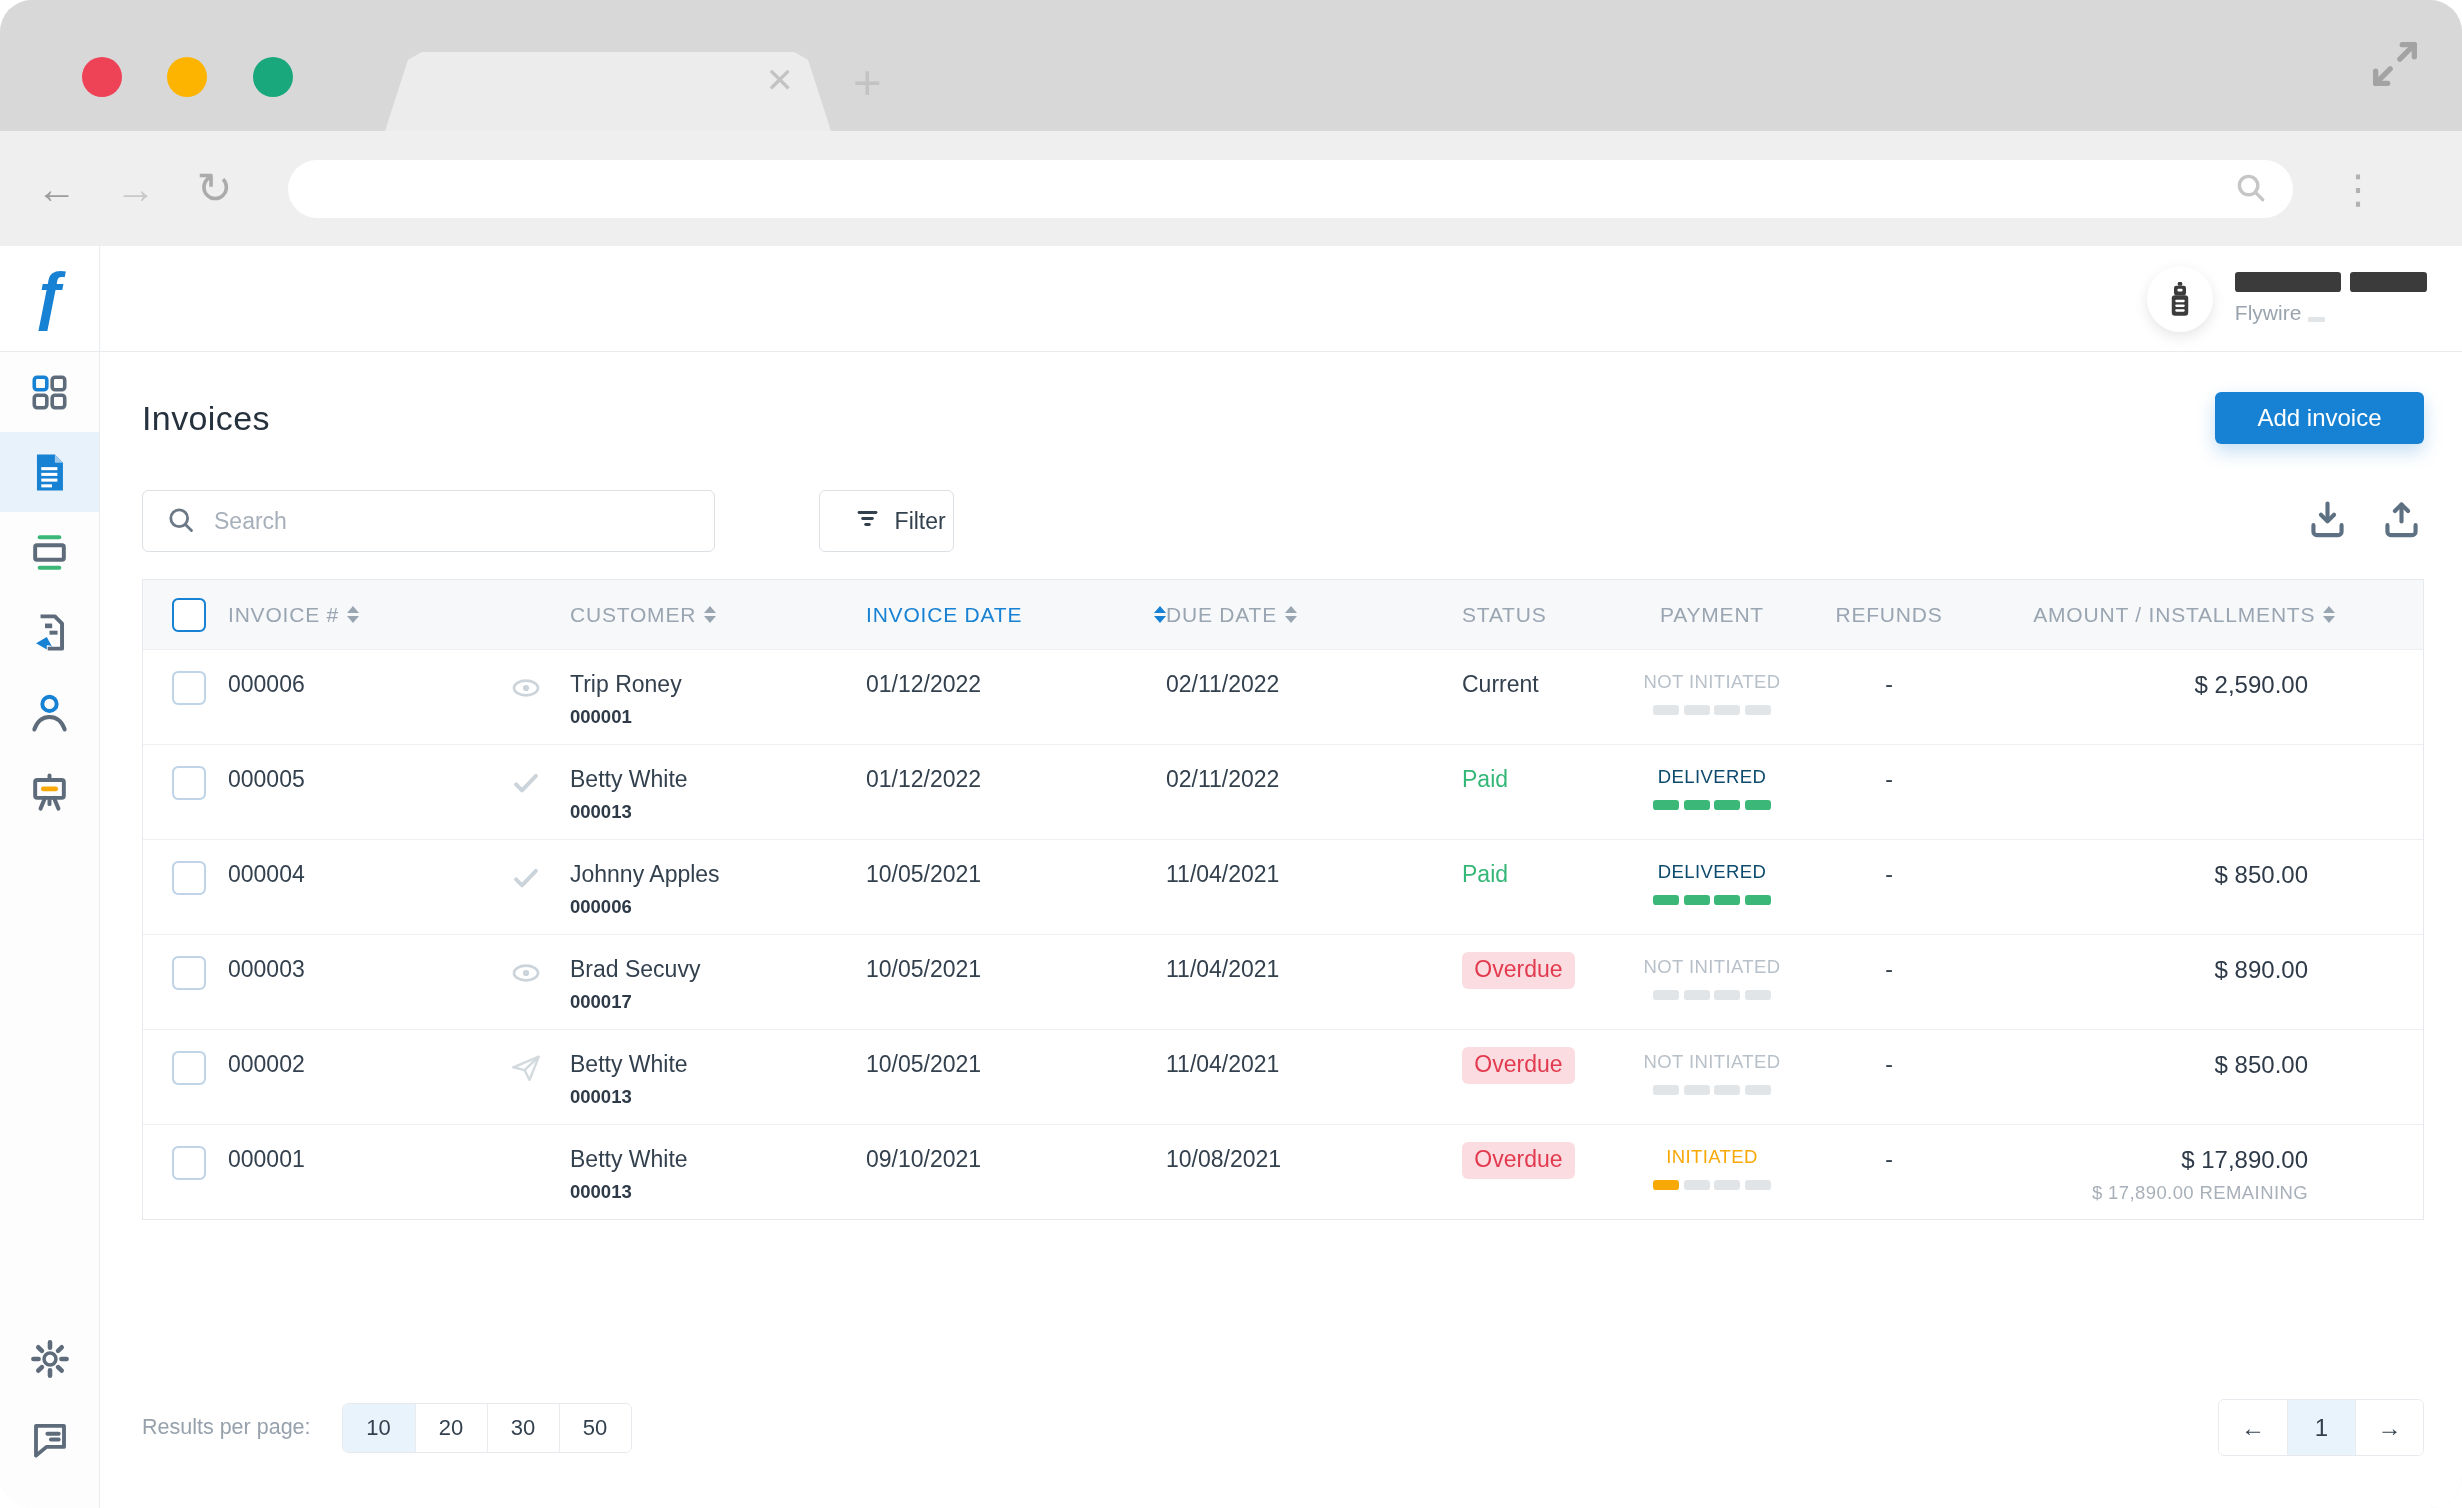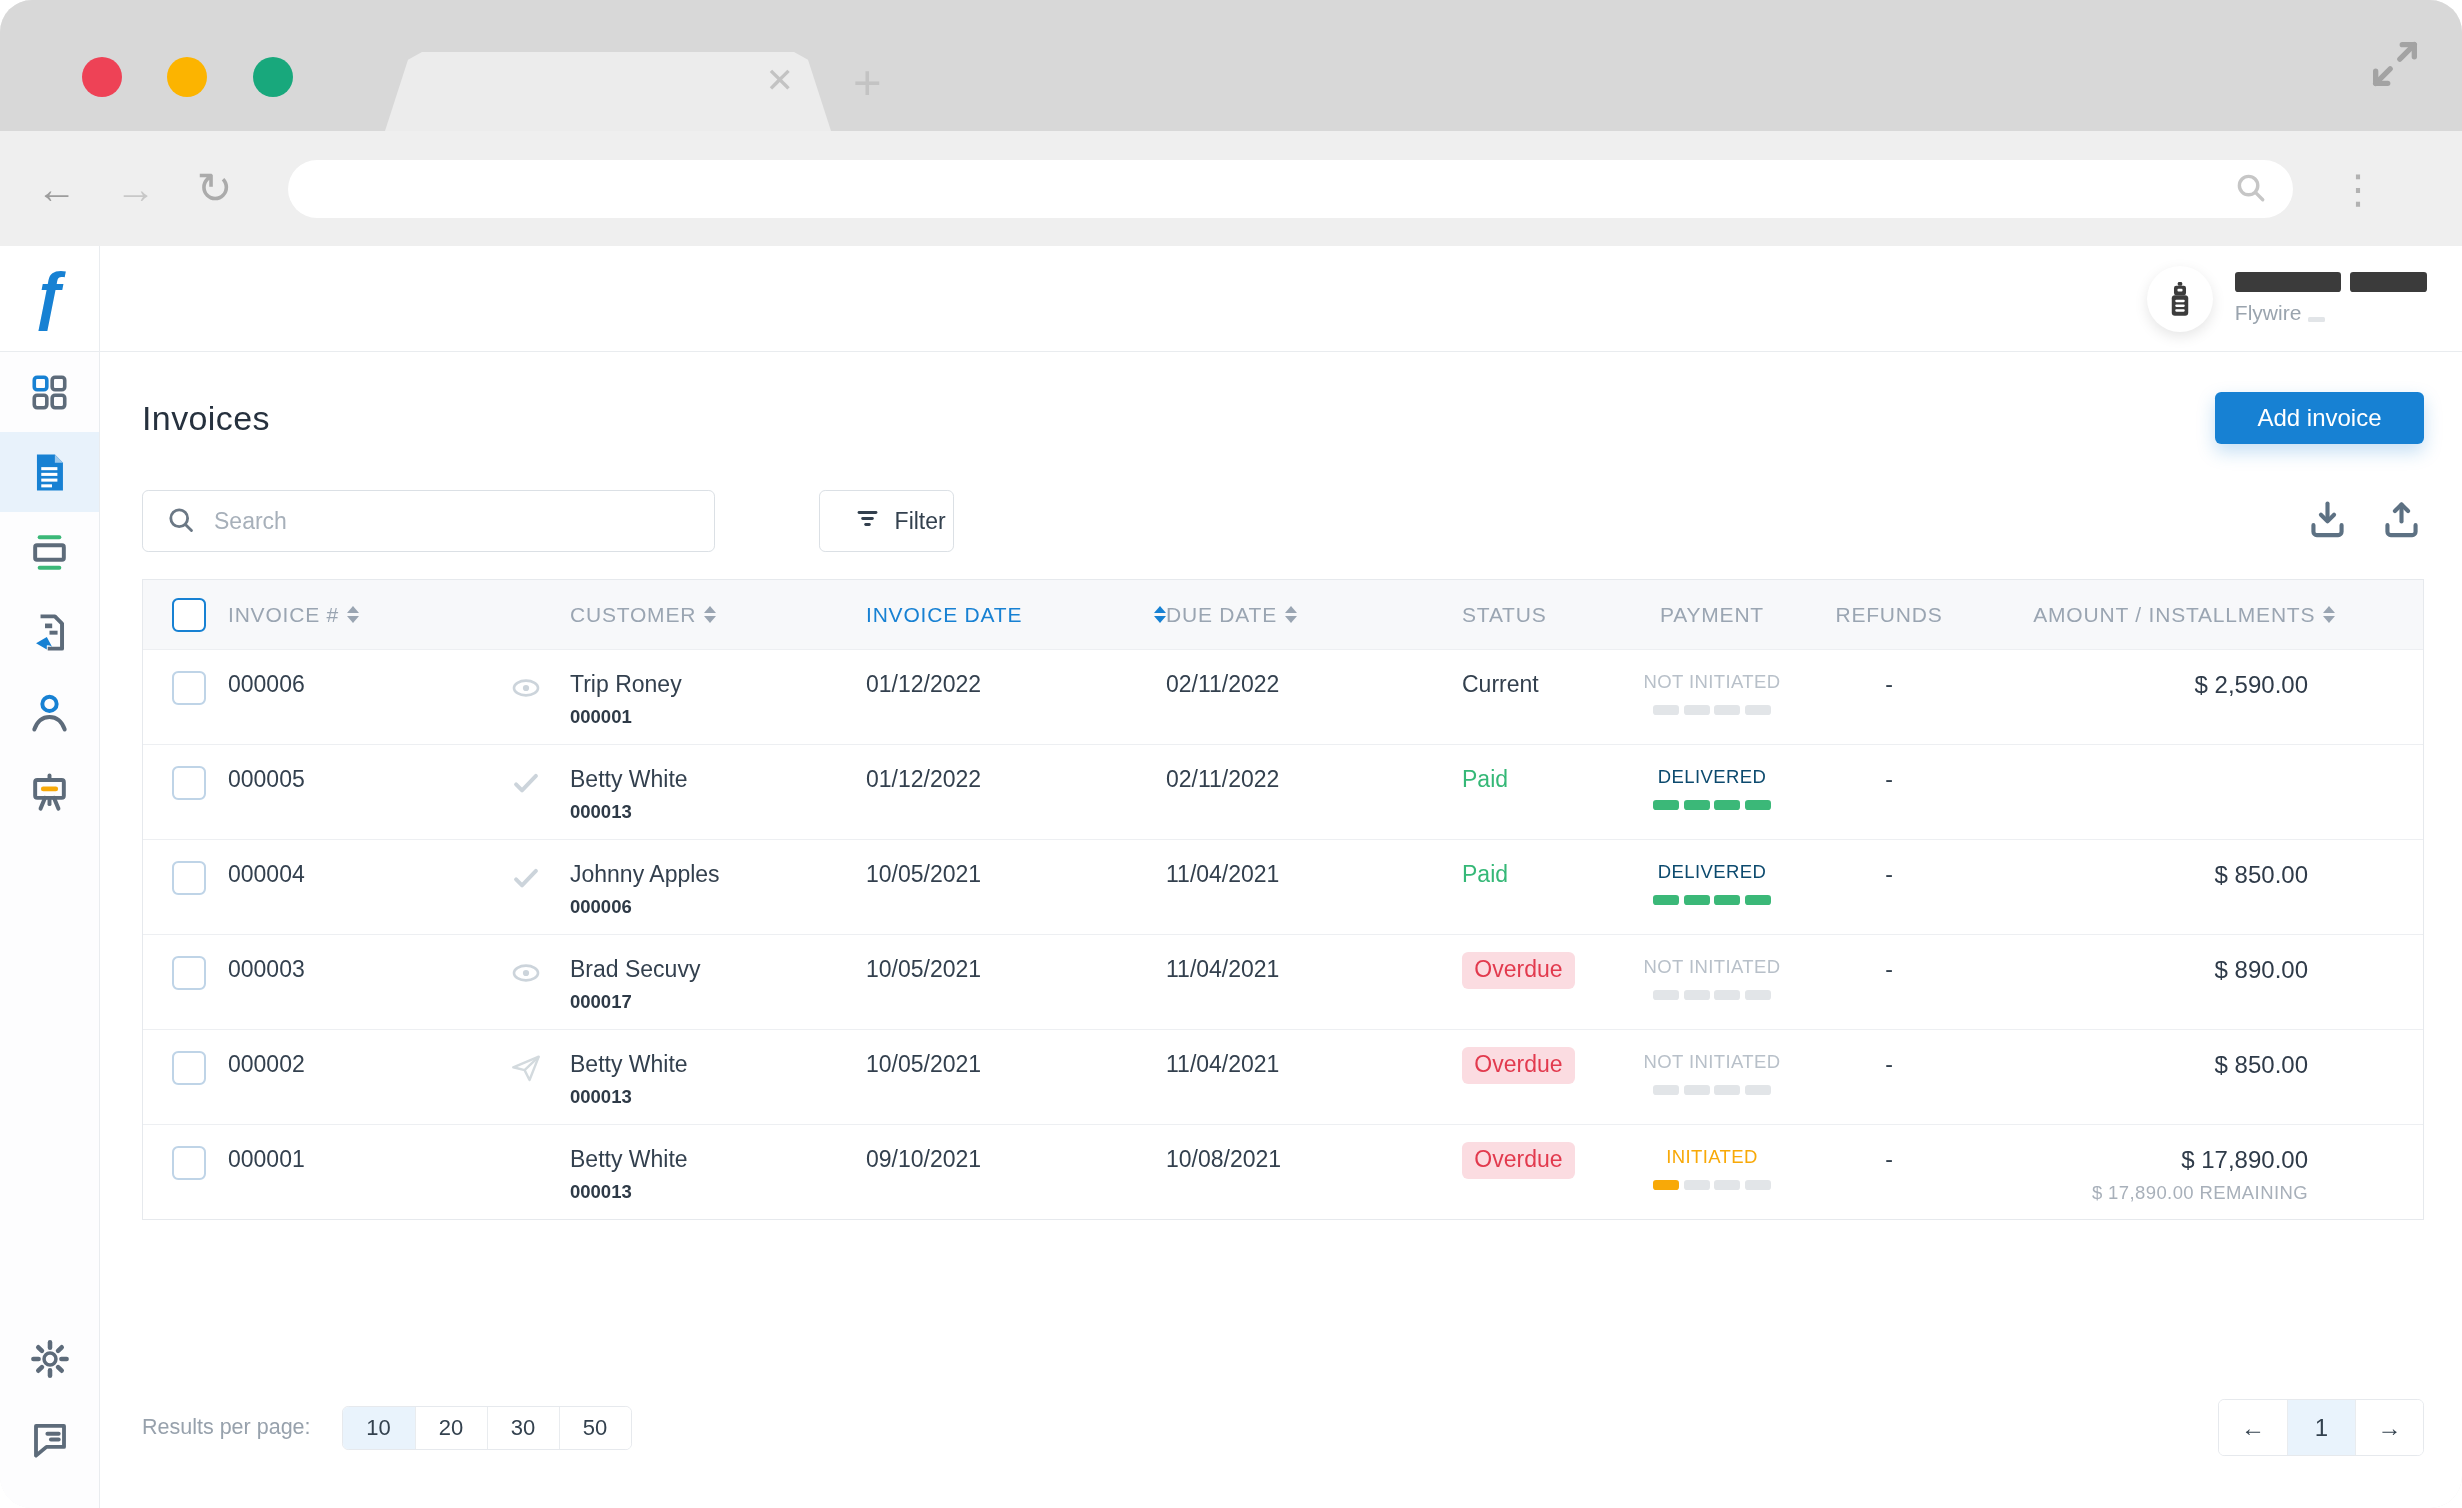--- a/index.html
+++ b/index.html
@@ -104,21 +104,21 @@
   .cell-amount { display:flex; flex-direction:column; align-items:flex-end; padding-right:115px; }
   .amount-main { font-size:24px; color:#2f3b49; }
   .amount-remaining { margin-top:7.7px; font-size:18.5px; color:#a8b0ba; letter-spacing:0.4px; }
   .th-amount { justify-content:flex-end; padding-right:88px; }
   .th-center { justify-content:center; }
 
   
   .list-footer { position:absolute; left:42px; right:38px; bottom:52px; height:57px; display:flex; align-items:center; }
   .rpp-label { font-size:21.5px; color:#97a1ac; }
   .segmented { margin-left:31px; display:flex; border:0.8px solid #e6e9ed; border-radius:6.2px; overflow:hidden; background:#fff; }
-  .seg-btn { width:72px; height:42px; display:flex; align-items:center; justify-content:center; font-size:22px; color:#33414e; border-left:0.8px solid #e9ecef; background:#fff; }
+  .seg-btn { width:72px; height:48px; display:flex; align-items:center; justify-content:center; font-size:22px; color:#33414e; border-left:0.8px solid #e9ecef; background:#fff; }
   .seg-btn:first-child { border-left:none; }
   .seg-btn.selected { background:#e9f3fc; }
   .displaying { position:absolute; left:0; right:0; text-align:center; font-size:21.5px; color:#8b95a1; pointer-events:none; }
   .pager { margin-left:auto; display:flex; border:0.8px solid #e6e9ed; border-radius:6.2px; overflow:hidden; background:#fff; z-index:1; }
   .pg-cell { width:68px; height:55px; display:flex; align-items:center; justify-content:center; font-size:24px; color:#33414e; border-left:0.8px solid #e9ecef; background:#fff; }
   .pg-cell:first-child { border-left:none; }
   .pg-cell.current { background:#e9f3fc; }
 </style>
 </head>
 <body>

